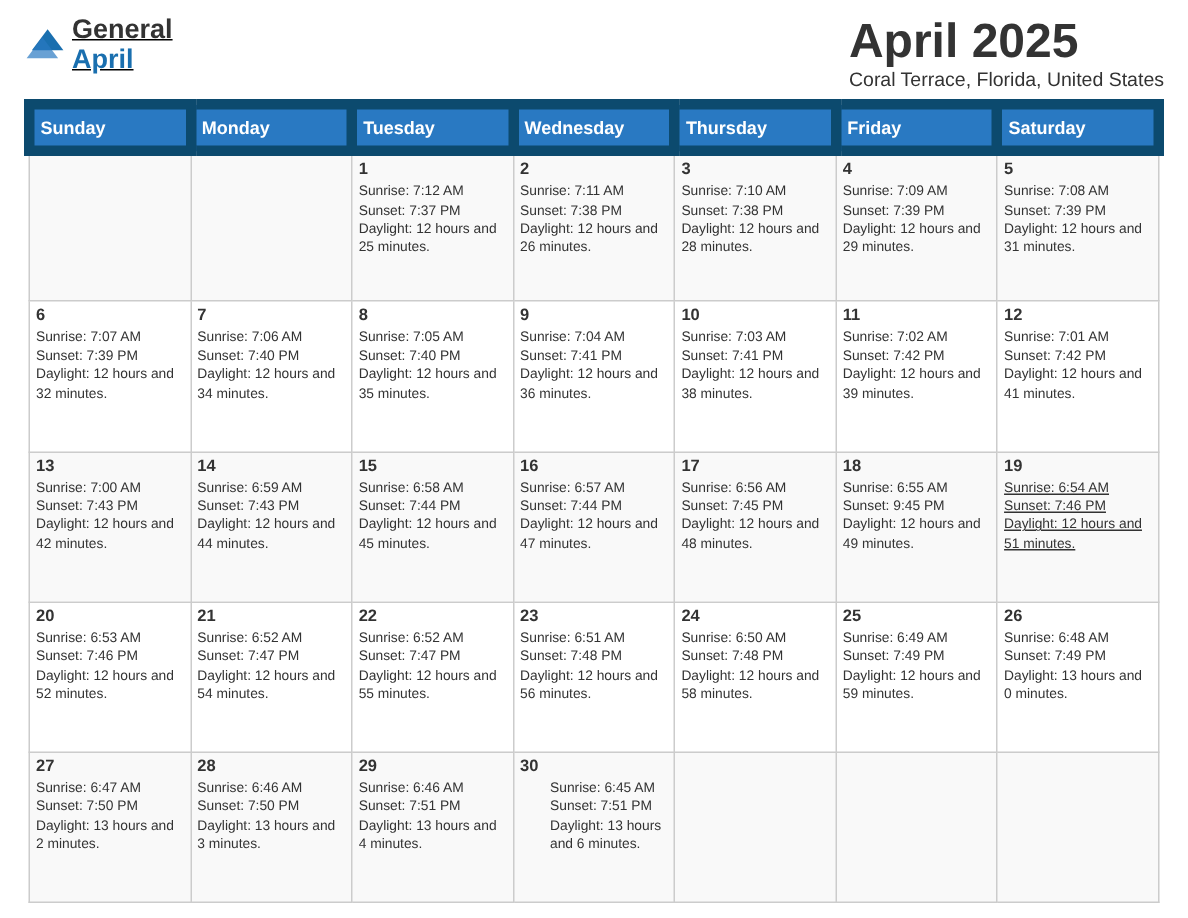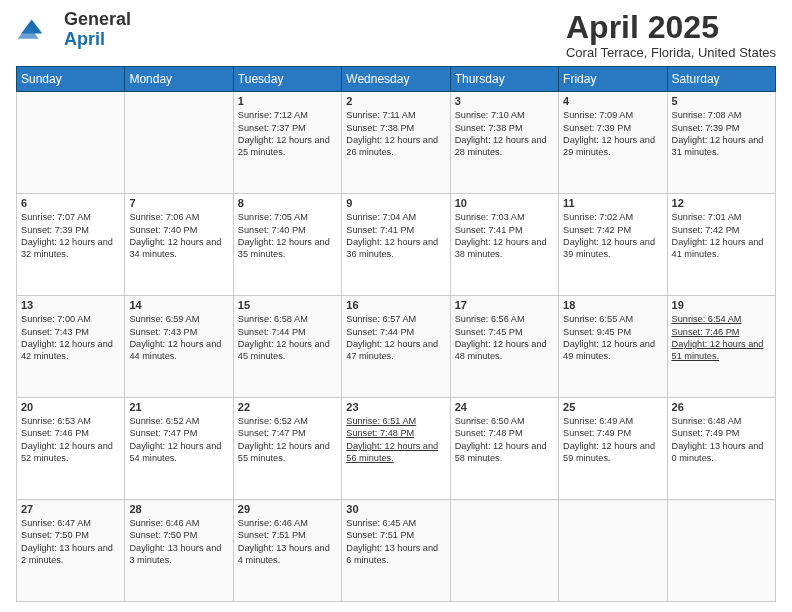--- a/index.html
+++ b/index.html
@@ -19,21 +19,22 @@
     }
     .header {
       display: flex;
       justify-content: space-between;
       align-items: flex-start;
       margin-bottom: 6px;
     }
     .logo {
       display: flex;
       align-items: center;
-      gap: 20px;
+      gap: 4px;
+      text-decoration: underline;
     }
     .logo-text {
       font-size: 18px;
       font-weight: bold;
       line-height: 1.1;
     }
     .logo-general { color: #333; }
     .logo-blue { color: #1a6faf; }
     .logo-icon {
       width: 28px;
@@ -56,24 +57,24 @@
       flex: 1;
       border: 1px solid #ccc;
       border-collapse: collapse;
       width: 100%;
       table-layout: fixed;
     }
     .calendar th {
       background: #2979c2;
       color: #fff;
       font-size: 12px;
-      font-weight: normal;
+      font-weight: bold;
       padding: 5px 4px;
       text-align: left;
-      border: 1px solid #0c4a6e;
+      border: 7px solid #0c4a6e;
     }
     .calendar td {
       border: 1px solid #ccc;
       vertical-align: top;
       padding: 3px 4px;
       font-size: 9.5px;
       color: #333;
       height: 88px;
     }
     .day-num {
@@ -262,21 +263,21 @@
 Daylight: 12 hours and 54 minutes.</div>
           </td>
           <td>
             <span class="day-num">22</span>
             <div class="day-info" style="white-space: pre-line;">Sunrise: 6:52 AM
 Sunset: 7:47 PM
 Daylight: 12 hours and 55 minutes.</div>
           </td>
           <td>
             <span class="day-num">23</span>
-            <div class="day-info" style="white-space: pre-line; text-decoration: underline;">Sunrise: 6:51 AM
+            <div class="day-info" style="white-space: pre-line;">Sunrise: 6:51 AM
 Sunset: 7:48 PM
 Daylight: 12 hours and 56 minutes.</div>
           </td>
           <td>
             <span class="day-num">24</span>
             <div class="day-info" style="white-space: pre-line;">Sunrise: 6:50 AM
 Sunset: 7:48 PM
 Daylight: 12 hours and 58 minutes.</div>
           </td>
           <td>
@@ -306,21 +307,21 @@
 Daylight: 13 hours and 3 minutes.</div>
           </td>
           <td>
             <span class="day-num">29</span>
             <div class="day-info" style="white-space: pre-line;">Sunrise: 6:46 AM
 Sunset: 7:51 PM
 Daylight: 13 hours and 4 minutes.</div>
           </td>
           <td>
             <span class="day-num">30</span>
-            <div class="day-info" style="white-space: pre-line;">Sunrise: 6:45 AM
+            <div class="day-info" style="white-space: pre-line; margin-left: 20px;">Sunrise: 6:45 AM
 Sunset: 7:51 PM
 Daylight: 13 hours and 6 minutes.</div>
           </td>
           <td class="empty"></td>
           <td class="empty"></td>
           <td class="empty"></td>
         </tr>
       </tbody>
   </table>
 </div>

